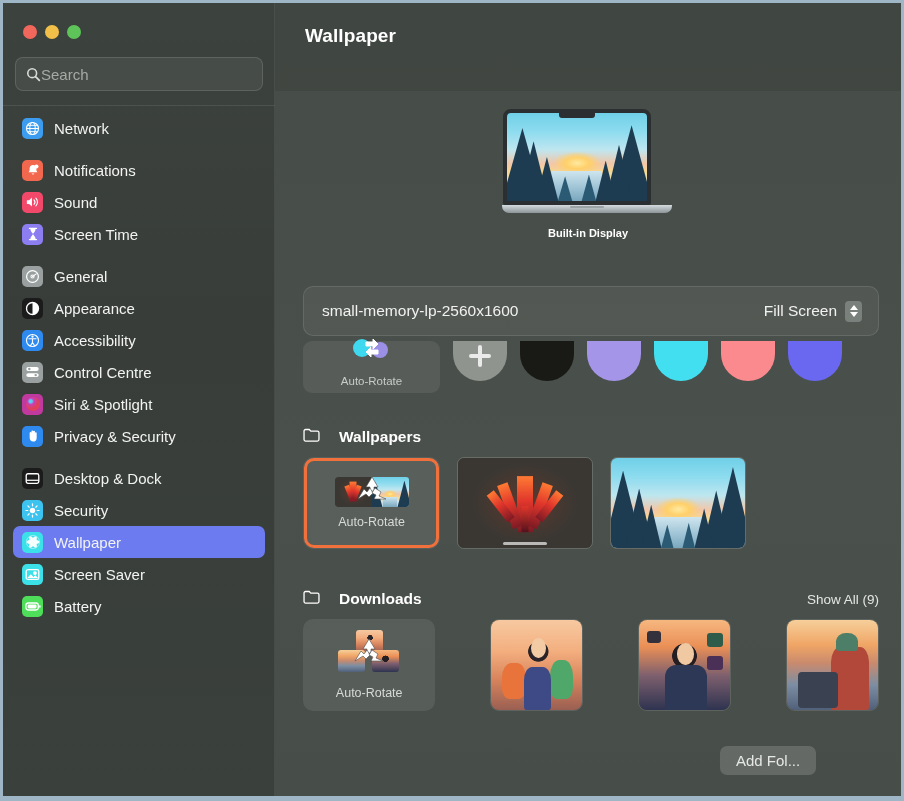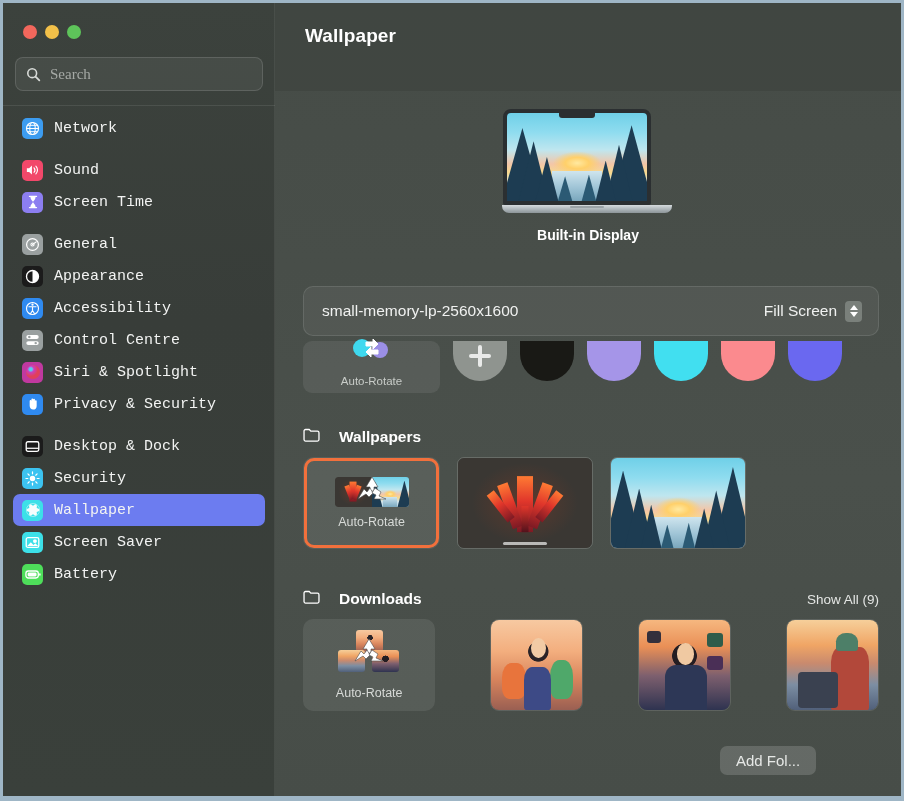--- a/index.html
+++ b/index.html
@@ -42,32 +42,30 @@
   .light.green { background:#5ec45a; }
 
   .search-wrap {
     margin: 18px 12px 0 12px;
     height: 34px;
     border-radius: 8px;
     background: rgba(255,255,255,0.06);
     border: 1px solid rgba(255,255,255,0.13);
     display: flex; align-items: center;
     padding: 0 10px;
-    gap: 9px;
-    font-family: Liberation Serif, serif;
   }
   .search-icon svg { display:block; }
   .search-ph { color:#a6aaa6; font-size:15px; }
 
   .sidebar-sep {
     height:1px; background: rgba(255,255,255,0.09);
     margin: 14px 0 0 0;
   }
 
-  #nav { padding: 6px 10px 0 10px; font-family: Liberation Mono, monospace; }
+  #nav { padding: 6px 10px 0 10px; }
   .nav-group { margin-bottom: 10px; }
   .nav-item {
     display: flex; align-items: center; gap: 11px;
     height: 32px; padding: 0 9px;
     border-radius: 7px;
     cursor: default;
   }
   .nav-item.selected { background:#6c7cf0; }
   .nav-label { color:#f2f3f2; font-size:15px; white-space:nowrap; }
   .nav-ico {
@@ -112,21 +110,21 @@
   .mb-base{
     width:170px; height:8px; margin:0 auto;
     background: linear-gradient(180deg,#d5dadd 0%, #a9b1b5 60%, #8d9599 100%);
     border-radius: 0 0 7px 7px;
     position:relative; left:-1px;
   }
   .mb-base::after{
     content:""; position:absolute; top:1px; left:50%; transform:translateX(-50%);
     width:34px; height:2px; background:#9aa2a6; border-radius:2px;
   }
-  .display-label { color:#fff; font-size:14px; font-weight:bold; margin-top:14px; }
+  .display-label { color:#fff; font-size:11px; font-weight:bold; margin-top:14px; }
 
   
   .forest { position:absolute; inset:0; }
   .forest .sky {
     position:absolute; inset:0;
     background: linear-gradient(180deg,#6fd0e8 0%, #8fdcef 22%, #bfe6ef 42%, #f3c6a8 58%, #f8d98d 68%, #cfe2ea 82%, #b9d7e4 100%);
   }
   .forest .sun {
     position:absolute; left:50%; top:57%; transform:translate(-50%,-50%);
     width:34%; height:26%;
@@ -301,20 +299,30 @@
                 <ellipse cx="8" cy="8" rx="2.9" ry="6.4" fill="none" stroke="#fff" stroke-width="1.1"></ellipse>
                 <line x1="1.6" y1="8" x2="14.4" y2="8" stroke="#fff" stroke-width="1.1"></line>
                 <line x1="2.7" y1="4.6" x2="13.3" y2="4.6" stroke="#fff" stroke-width="1"></line>
                 <line x1="2.7" y1="11.4" x2="13.3" y2="11.4" stroke="#fff" stroke-width="1"></line>
               </svg>
             </span>
             <span class="nav-label">Network</span>
           </div>
         </div>
         <div class="nav-group">
+          <div class="nav-item">
+            <span class="nav-ico" style="background: rgb(242, 104, 79);">
+              <svg width="14" height="14" viewBox="0 0 16 16">
+                <path d="M8 2.2c-2.4 0-3.9 1.8-3.9 4v2.5L3 10.6h10L11.9 8.7V6.2c0-2.2-1.5-4-3.9-4z" fill="#fff"></path>
+                <path d="M6.4 11.9a1.7 1.7 0 0 0 3.2 0z" fill="#fff"></path>
+                <circle cx="12" cy="4" r="2.3" fill="#fff"></circle>
+              </svg>
+            </span>
+            <span class="nav-label">Notifications</span>
+          </div>
           <div class="nav-item">
             <span class="nav-ico" style="background: rgb(242, 72, 106);">
               <svg width="15" height="14" viewBox="0 0 16 14">
                 <path d="M2 5h2.4L7.4 2.2v9.6L4.4 9H2z" fill="#fff"></path>
                 <path d="M9.6 4.6a3.6 3.6 0 0 1 0 4.8" fill="none" stroke="#fff" stroke-width="1.2" stroke-linecap="round"></path>
                 <path d="M11.6 2.8a6 6 0 0 1 0 8.4" fill="none" stroke="#fff" stroke-width="1.2" stroke-linecap="round"></path>
               </svg>
             </span>
             <span class="nav-label">Sound</span>
           </div>

